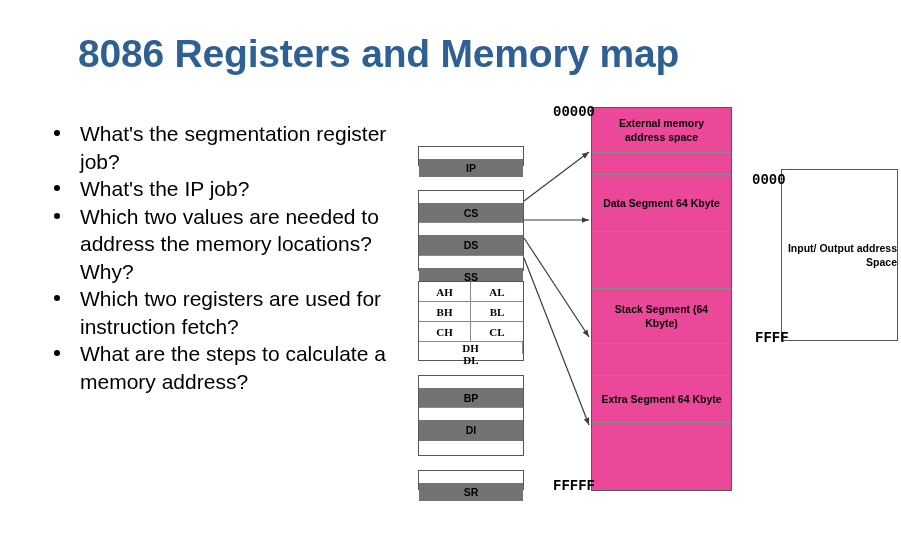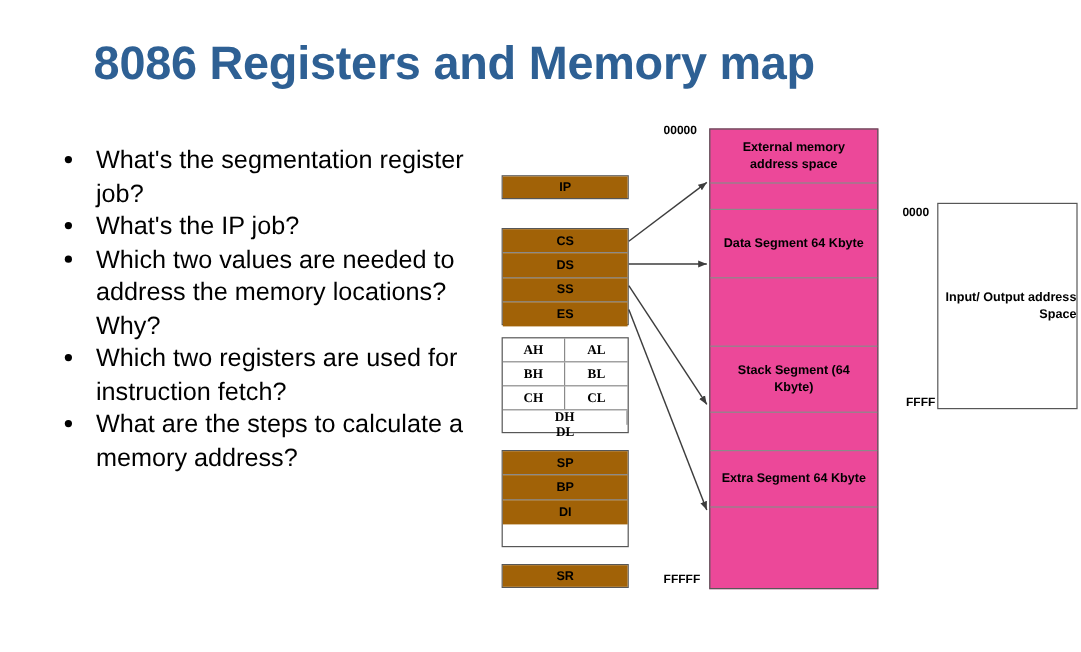--- a/index.html
+++ b/index.html
@@ -72,21 +72,22 @@
   }
   .reg-cell {
     box-sizing: border-box;
     font-size: 10.5px;
     font-weight: bold;
     color: #000000;
     display: flex;
     align-items: center;
     justify-content: center;
     border-bottom: 1.3px solid #8a8a8a;
-    background: #a16207;
+    background: #737373;
+    margin-top: 12px;
   }
   .reg-cell:last-child { border-bottom: none; }
   .reg-row2 {
     display: flex;
     border-bottom: 1.3px solid #8a8a8a;
     box-sizing: border-box;
   }
   .reg-row2:last-child { border-bottom: none; flex-direction: column; }
   .reg-half {
     flex: 1 1 50%;
@@ -144,24 +145,25 @@
     font-size: 10.5px;
     font-weight: bold;
     line-height: 14px;
     text-align: right;
     color: #000000;
   }
 
   
   .addr-label {
     position: absolute;
-    font-size: 10px;
+    font-size: 14px;
     font-weight: bold;
     color: #000000;
     white-space: nowrap;
+    font-family: Liberation Mono, monospace;
   }
   #addr-00000 { left: 553px; top: 104px; }
   #addr-FFFFF { left: 553px; top: 478px; }
   #addr-0000  { left: 752px; top: 172px; }
   #addr-FFFF  { left: 755px; top: 330px; }
 
   
   #connectors {
     position: absolute;
     left: 0; top: 0;
@@ -224,21 +226,20 @@
       <div class="reg-half left">CH</div>
       <div class="reg-half">CL</div>
     </div>
     <div class="reg-row2" style="height:20px;">
       <div class="reg-half left">DH</div>
       <div class="reg-half">DL</div>
     </div>
   </div>
 
   <div class="reg-group" id="pointer-box" style="left:418px; top:375px; width:106px; height:81px;">
-    <div class="reg-cell" style="height:20.25px;">SP</div>
     <div class="reg-cell" style="height:20.25px;">BP</div>
     <div class="reg-cell" style="height:20.25px;">DI</div>
   </div>
 
   <div class="reg-group" id="sr-box" style="left:418px; top:470px; width:106px; height:20px;">
     <div class="reg-cell" style="height:100%;">SR</div>
   </div>
 
   <div id="memory-map">
     <div class="mem-row" style="height:45px;">External memory address space</div>

